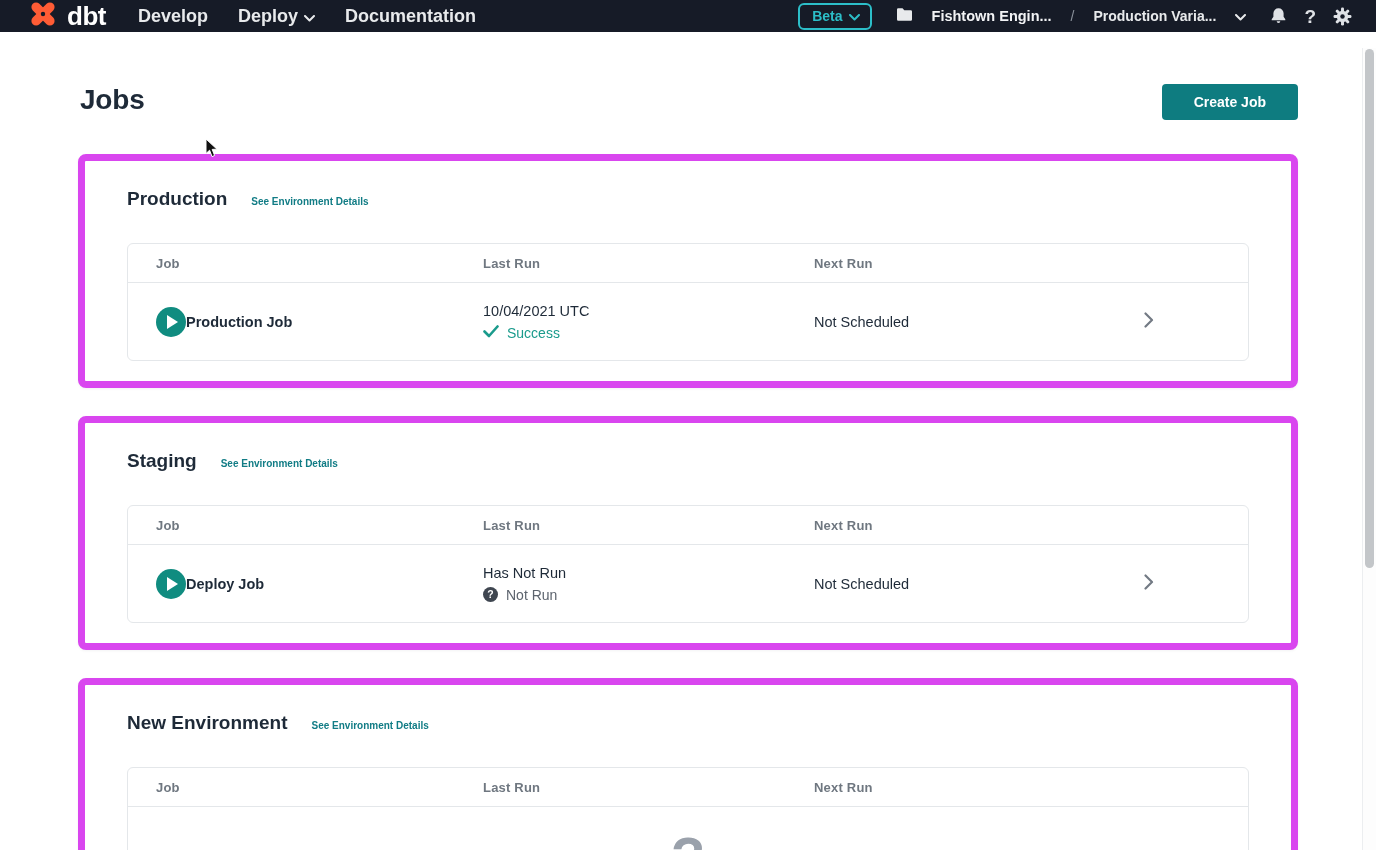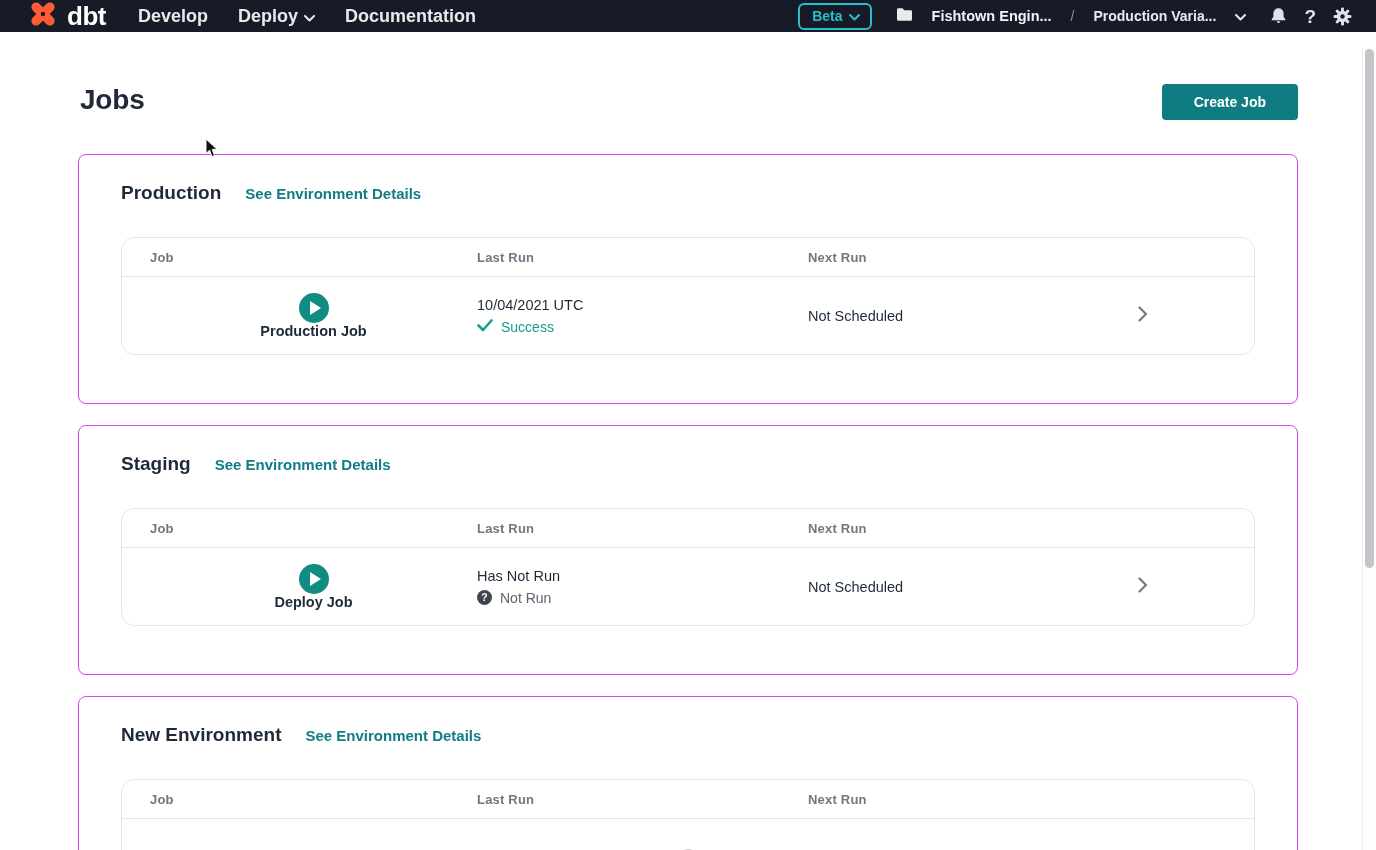--- a/index.html
+++ b/index.html
@@ -30,34 +30,34 @@
   .help-q{font-size:19px;font-weight:700;color:#dfe2e6;line-height:1;}
 
   
   main{padding:52px 78px 0 78px;}
   .page-head{display:flex;align-items:flex-start;justify-content:space-between;margin:0 0 34px 0;}
   h1{font-size:28px;font-weight:700;letter-spacing:-0.2px;margin-left:2px;}
   .btn-primary{background:var(--accent-teal);color:#fff;border:none;border-radius:4px;
     font-family:inherit;font-size:14px;font-weight:600;padding:10px 32px;cursor:pointer;}
 
   
-  .card{background:#fff;border:1px solid #d946ef;border-radius:8px;box-shadow:0 1px 3px rgba(22,27,39,.05);
-    padding:27px 42px 48px 42px;margin-bottom:21px;}
+  .card{background:#fff;border:7px solid #d946ef;border-radius:8px;box-shadow:0 1px 3px rgba(22,27,39,.05);
+    padding:27px 42px 20px 42px;margin-bottom:28px;}
   .card-head{display:flex;align-items:baseline;gap:24px;margin-bottom:33px;}
   .env-name{font-size:19px;font-weight:700;color:var(--dark-text);}
-  .env-link{color:#117c85;font-size:15px;font-weight:700;text-decoration:none;cursor:pointer;}
-
-  .jtable{border:1px solid var(--border);border-radius:13px;overflow:hidden;}
+  .env-link{color:#117c85;font-size:10px;font-weight:700;text-decoration:none;cursor:pointer;}
+
+  .jtable{border:1px solid var(--border);border-radius:6px;overflow:hidden;}
   .t-head,.t-row{display:grid;grid-template-columns:355px 331px 330px 1fr;align-items:center;}
   .t-head{height:39px;border-bottom:1px solid var(--border);}
   .th{font-size:13px;font-weight:700;color:var(--gray-head);letter-spacing:.2px;}
   .th-first,.cell-first{padding-left:28px;}
   .t-row{height:77px;cursor:pointer;}
   .cell{font-size:14.5px;color:var(--dark-text);}
-  .job-cell{display:flex;align-items:center;flex-direction:column;}
+  .job-cell{display:flex;align-items:center;}
   .play-btn{width:30px;height:30px;border-radius:50%;background:#108c80;display:flex;align-items:center;justify-content:center;cursor:pointer;flex:none;}
   .play-tri{width:0;height:0;border-left:11px solid #fff;border-top:7px solid transparent;border-bottom:7px solid transparent;margin-left:3px;}
   .job-name{font-weight:700;font-size:14.5px;}
   .lr-date{line-height:20px;}
   .lr-status{display:flex;align-items:center;gap:8px;line-height:20px;margin-top:2px;font-size:14px;}
   .lr-status.success{color:var(--success-teal);}
   .lr-status.notrun{color:var(--gray-text);}
   .qcircle{width:15px;height:15px;border-radius:50%;background:#3f4650;color:#fff;font-size:10.5px;font-weight:700;
     display:flex;align-items:center;justify-content:center;line-height:1;flex:none;}
   .chev-cell{display:flex;align-items:center;}

